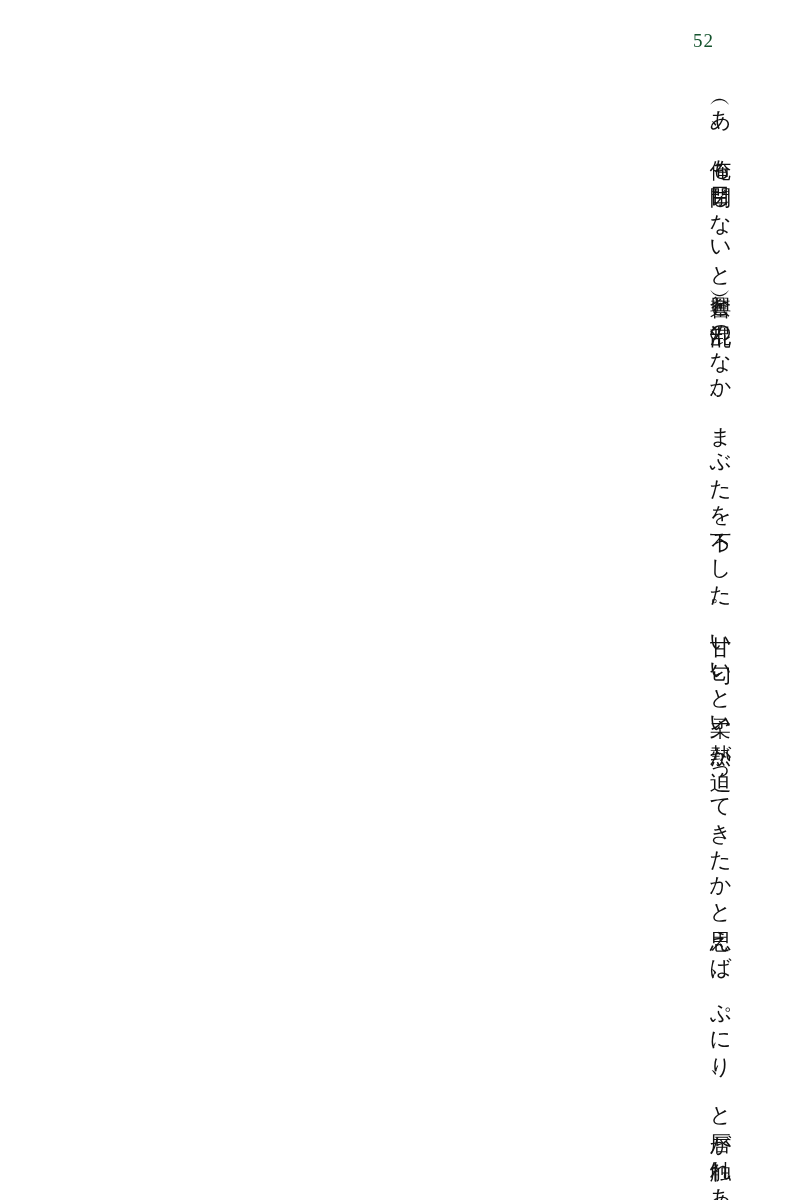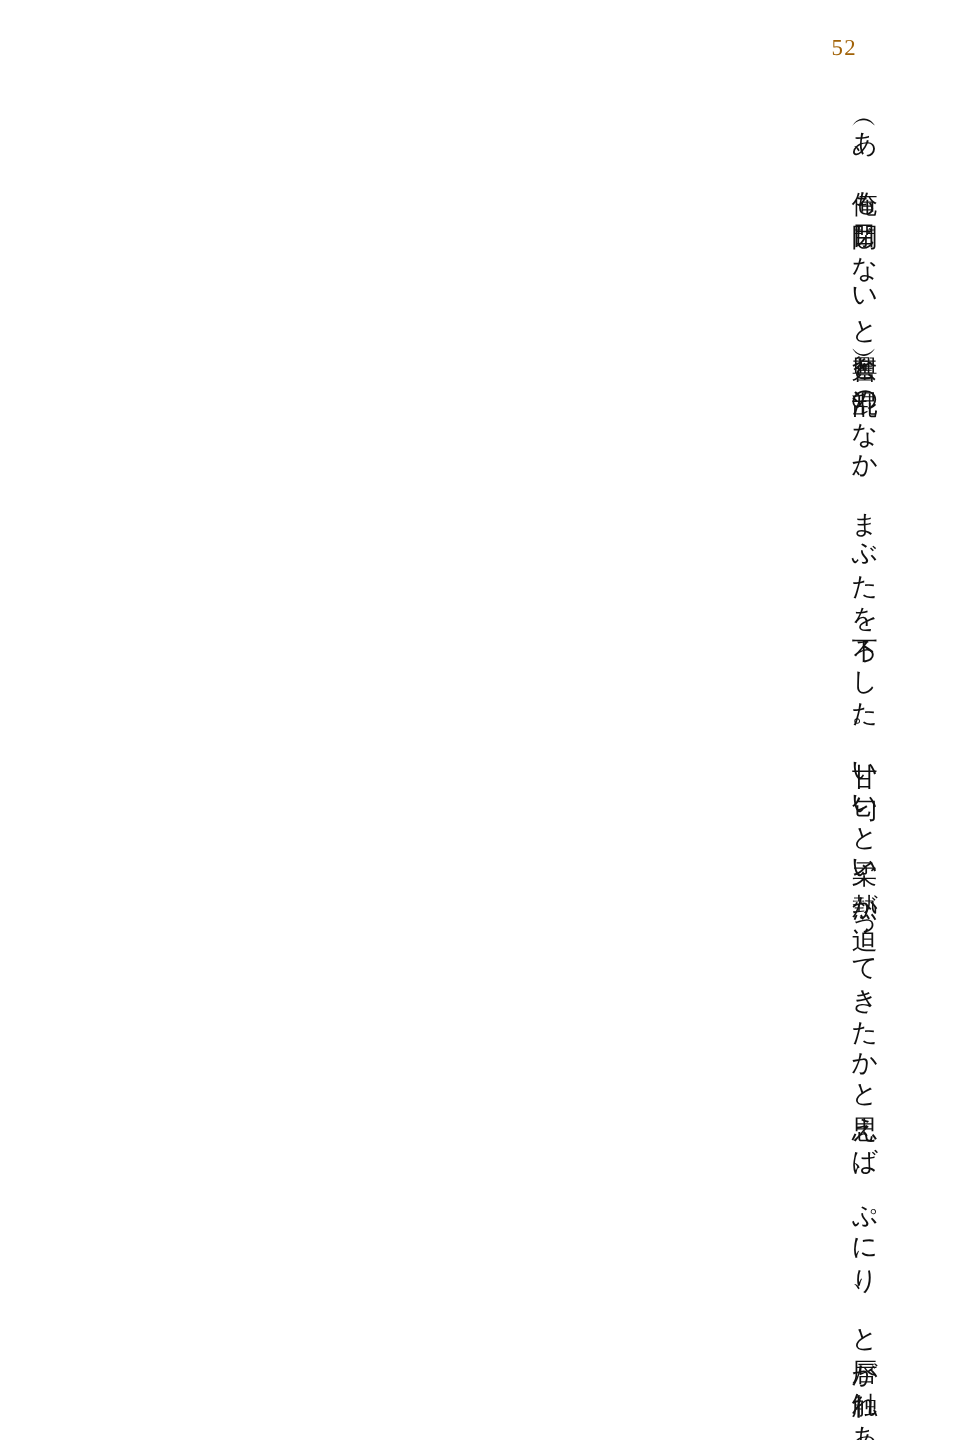--- a/index.html
+++ b/index.html
@@ -20,21 +20,21 @@
     height: 1200px;
     background: #ffffff;
     box-sizing: border-box;
   }
   .page-number {
     position: absolute;
     top: 30px;
     right: 86px;
     font-size: 19px;
     letter-spacing: 1px;
-    color: #a16207;
+    color: #14532d;
     font-family: "Liberation Serif", "DejaVu Serif", serif;
   }
   .text-body {
     position: absolute;
     top: 92px;
     left: 62px;
     right: 62px;
     height: 1040px;
     writing-mode: vertical-rl;
     text-orientation: upright;

